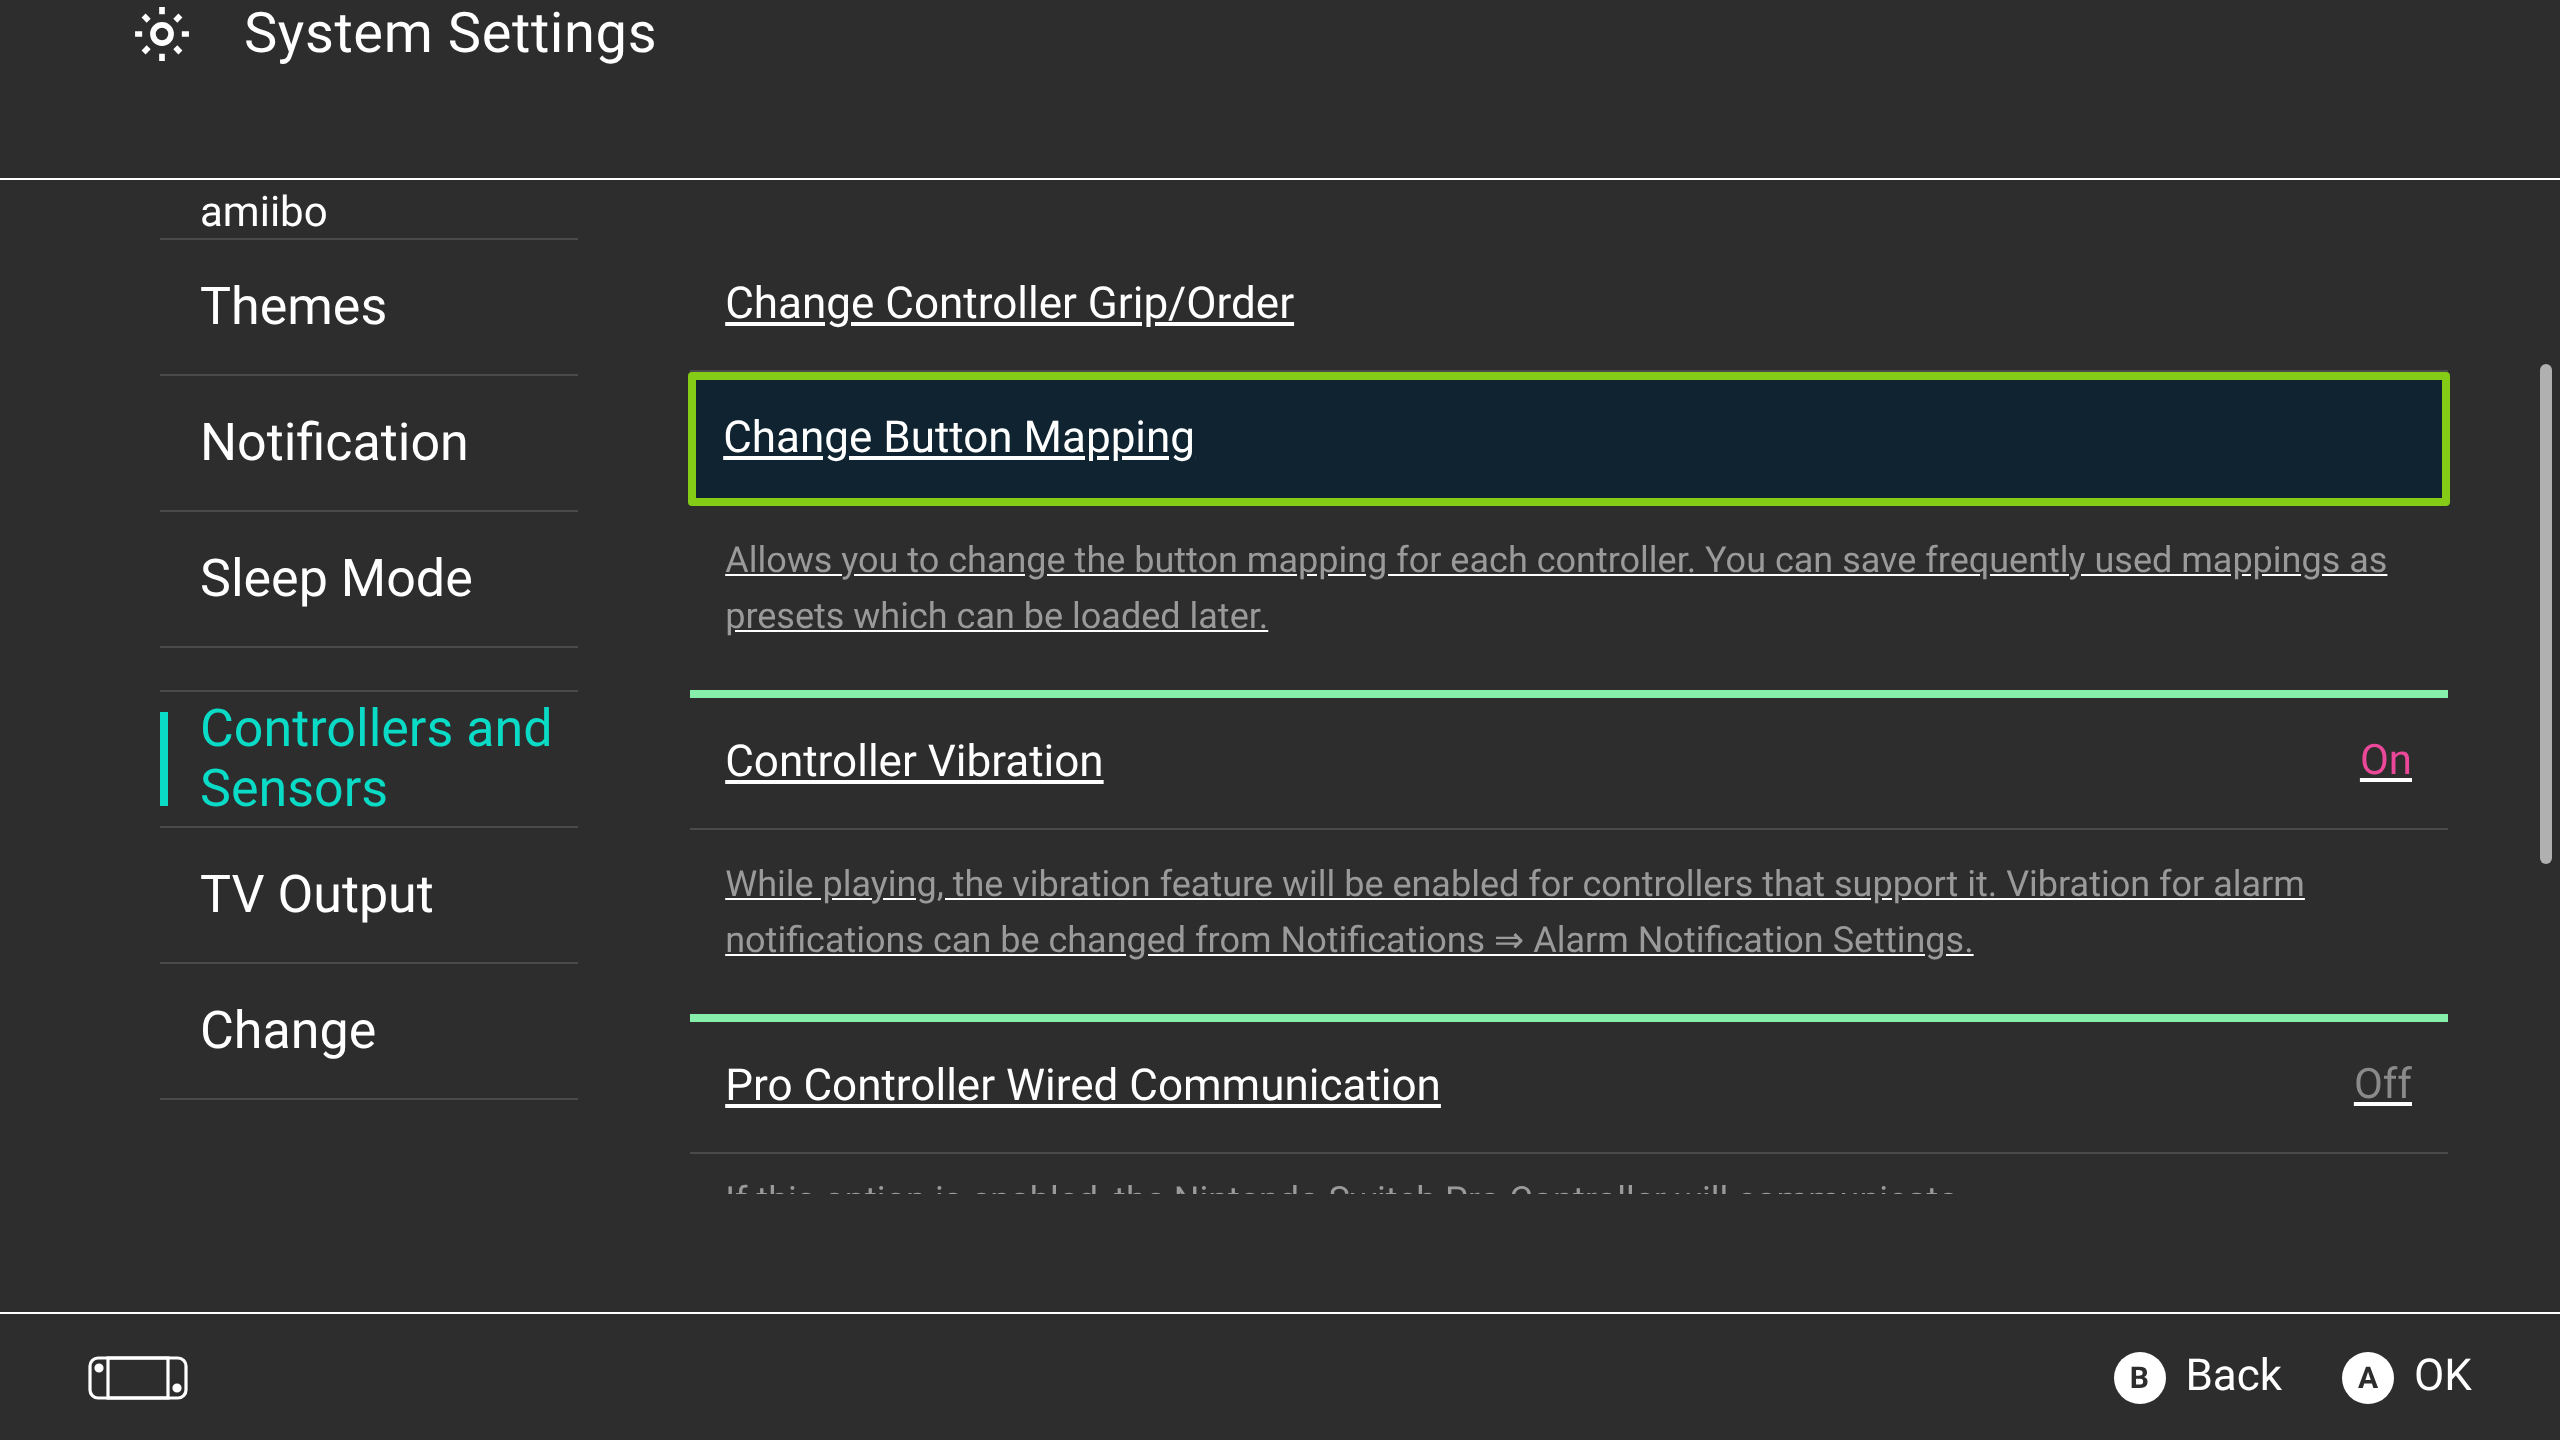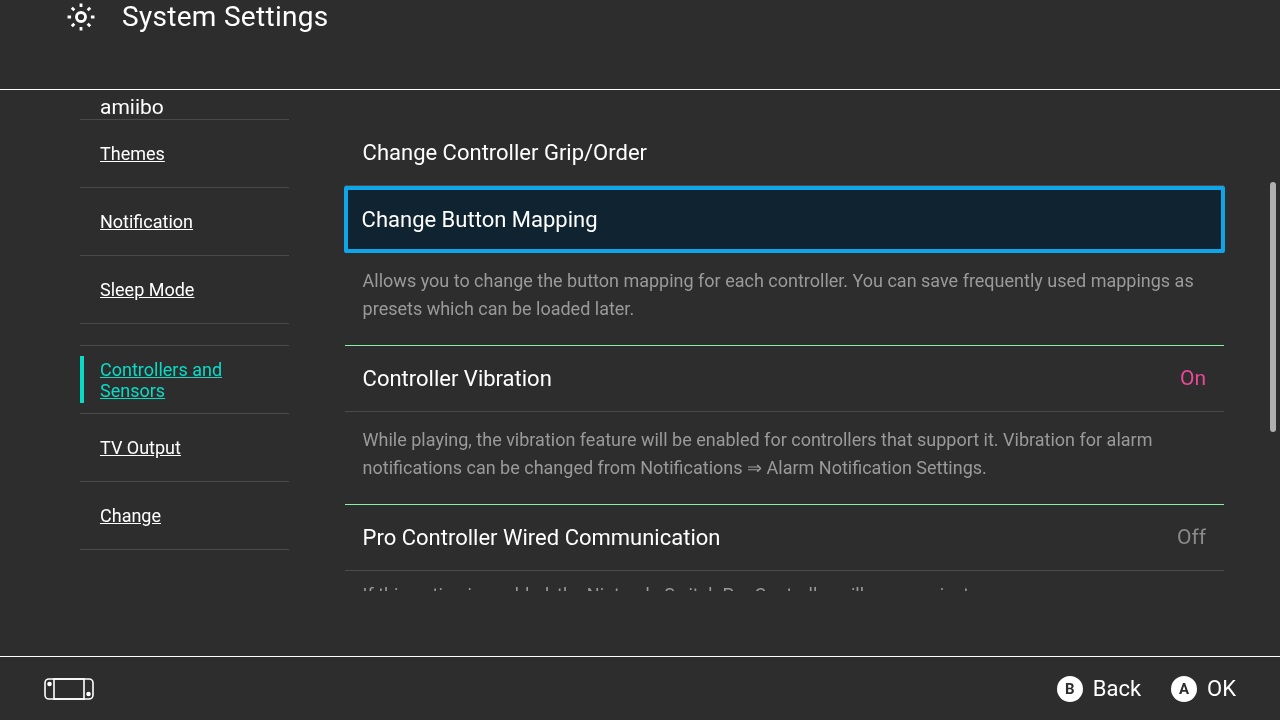--- a/index.html
+++ b/index.html
@@ -47,24 +47,23 @@
     font-size: 21px;
     padding-left: 20px;
     display: flex; align-items: flex-end;
     overflow: hidden;
   }
   .sidebar .item {
     height: 68px;
     border-bottom: 1px solid #4a4a4a;
     display: flex; align-items: center;
     padding-left: 20px;
-    font-size: 18px;
+    font-size: 26px;
     color: #ffffff;
     cursor: pointer;
-    text-decoration: underline;
   }
   .sidebar .spacer {
     height: 22px;
     border-bottom: 1px solid #4a4a4a;
   }
   .sidebar .item.active {
     position: relative;
     color: #0adbc6;
   }
   .sidebar .item.active::before {
@@ -74,46 +73,47 @@
     width: 4px;
     background: #0adbc6;
   }
 
   
   .content {
     flex: 1 1 auto;
     padding: 30px 56px 0 56px;
     position: relative;
     overflow: hidden;
+    text-decoration: underline;
   }
   .row {
     border-bottom: 1px solid #4a4a4a;
     padding: 20px 18px 20px 18px;
     display: flex;
     align-items: center;
     justify-content: space-between;
     font-size: 22px;
     color: #fff;
     cursor: pointer;
   }
   .row.selected {
-    border: 4px solid #0ea5e9;
+    border: 4px solid #84cc16;
     border-radius: 2px;
     background: #0f2430;
     padding: 17px 14px;
     margin-left: -1px; margin-right: -1px;
   }
   .row .value-on  { color: #ec4899; font-size: 21px; }
   .row .value-off { color: #8a8a8a; font-size: 21px; }
   .desc {
     padding: 14px 18px 22px 18px;
     font-size: 18px;
     line-height: 1.55;
     color: #9a9a9a;
-    border-bottom: 1px solid #86efac;
+    border-bottom: 4px solid #86efac;
   }
   .desc.trunc {
     border-bottom: none;
     height: 20px;
     overflow: hidden;
     padding-top: 10px;
     padding-bottom: 0;
   }
 
   

